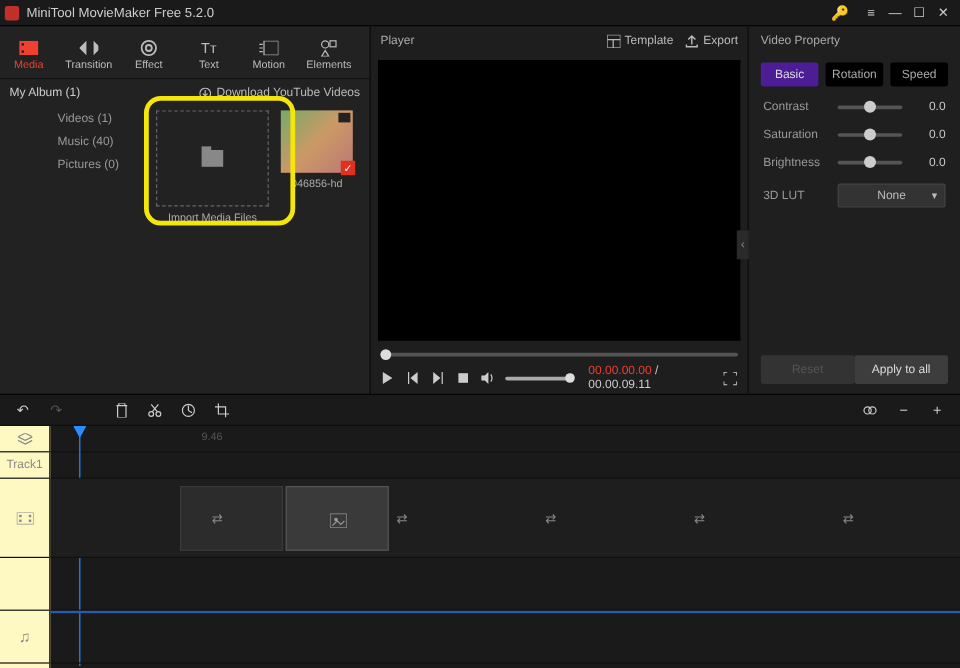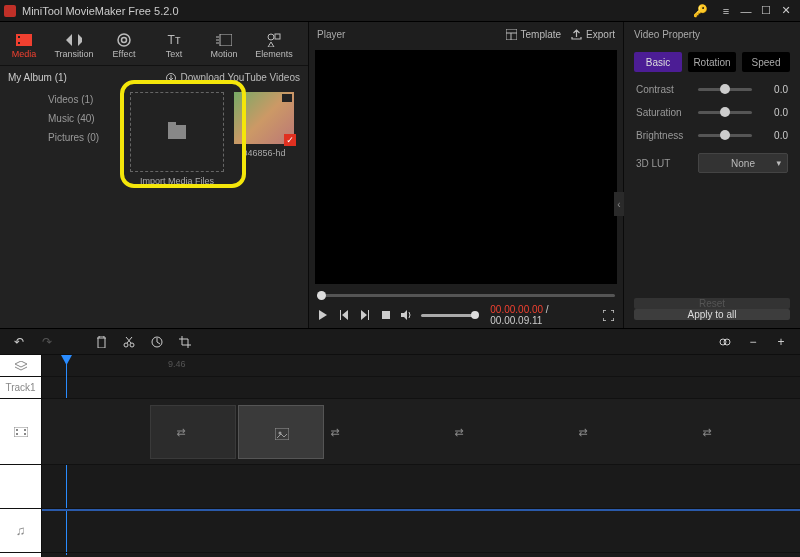--- a/index.html
+++ b/index.html
@@ -50,29 +50,29 @@
 .tab { flex: 1; height: 20px; display: flex; align-items: center; justify-content: center; font-size: 10px; background: #000000; color: #aaa; cursor: pointer; border-radius: 2px; }
 .tab.active { background: #4c1d95; color: #ddd; }
 .proprow { display: flex; align-items: center; padding: 6px 12px; gap: 8px; font-size: 10px; }
 .proprow .lbl { width: 54px; color: #999; }
 .slider { flex: 1; height: 3px; background: #555; position: relative; border-radius: 2px; }
 .slider .dot { position: absolute; left: 50%; top: -4px; width: 10px; height: 10px; background: #ccc; border-radius: 50%; transform: translateX(-50%); }
 .proprow .val { width: 28px; text-align: right; color: #ccc; }
 .lut-select { flex: 1; height: 20px; background: #333; border: 1px solid #444; display: flex; align-items: center; justify-content: center; color: #bbb; font-size: 10px; position: relative; cursor: pointer; border-radius: 2px; }
 .lut-select .chev { position: absolute; right: 6px; font-size: 9px; }
 .collapse-arrow { position: absolute; left: -10px; top: 170px; width: 10px; height: 24px; background: #2a2a2a; display: flex; align-items: center; justify-content: center; color: #888; font-size: 10px; cursor: pointer; }
-.apply-row { margin-top: auto; display: flex; gap: 0; padding: 8px 10px; flex-direction: column; }
+.apply-row { margin-top: auto; display: flex; gap: 0; padding: 8px 10px; }
 .abtn { flex: 1; height: 24px; background: #333; color: #888; display: flex; align-items: center; justify-content: center; font-size: 10px; border-radius: 2px; cursor: pointer; }
 .abtn.primary { background: #3d3d3d; color: #ddd; }
 .timeline { height: 229px; background: #1a1a1a; display: flex; flex-direction: column; border-top: 1px solid #000; }
 .tl-toolbar { height: 26px; display: flex; align-items: center; padding: 0 12px; gap: 14px; color: #ccc; border-bottom: 1px solid #0e0e0e; }
 .tl-toolbar .tlbtn { width: 14px; height: 14px; display: flex; align-items: center; justify-content: center; cursor: pointer; font-size: 12px; }
 .tl-toolbar .spacer { flex: 1; }
 .tl-body { flex: 1; display: flex; }
-.tl-labels { width: 42px; background: #ffffff; display: flex; flex-direction: column; border-right: 1px solid #0e0e0e; }
+.tl-labels { width: 42px; background: #fef9c3; display: flex; flex-direction: column; border-right: 1px solid #0e0e0e; }
 .tl-row { border-bottom: 1px solid #111; display: flex; align-items: center; justify-content: center; color: #888; font-size: 10px; }
 .tl-tracks { flex: 1; position: relative; overflow: hidden; }
 .ruler { height: 22px; border-bottom: 1px solid #111; position: relative; }
 .playhead { position: absolute; left: 24px; top: 0; width: 1px; height: 200px; background: #2a8cff; }
 .playhead::before { content: ""; position: absolute; top: 0; left: -5px; width: 11px; height: 10px; background: #2a8cff; clip-path: polygon(0 0,100% 0,50% 100%); }
 .ruler .tick { position: absolute; top: 4px; font-size: 9px; color: #555; }
 .track { border-bottom: 1px solid #111; position: relative; }
 .track1-h { height: 22px; }
 .track-main { height: 66px; background: #1e1e1e; }
 .clip { position: absolute; top: 6px; height: 54px; background: #2c2c2c; border: 1px solid #3a3a3a; }

